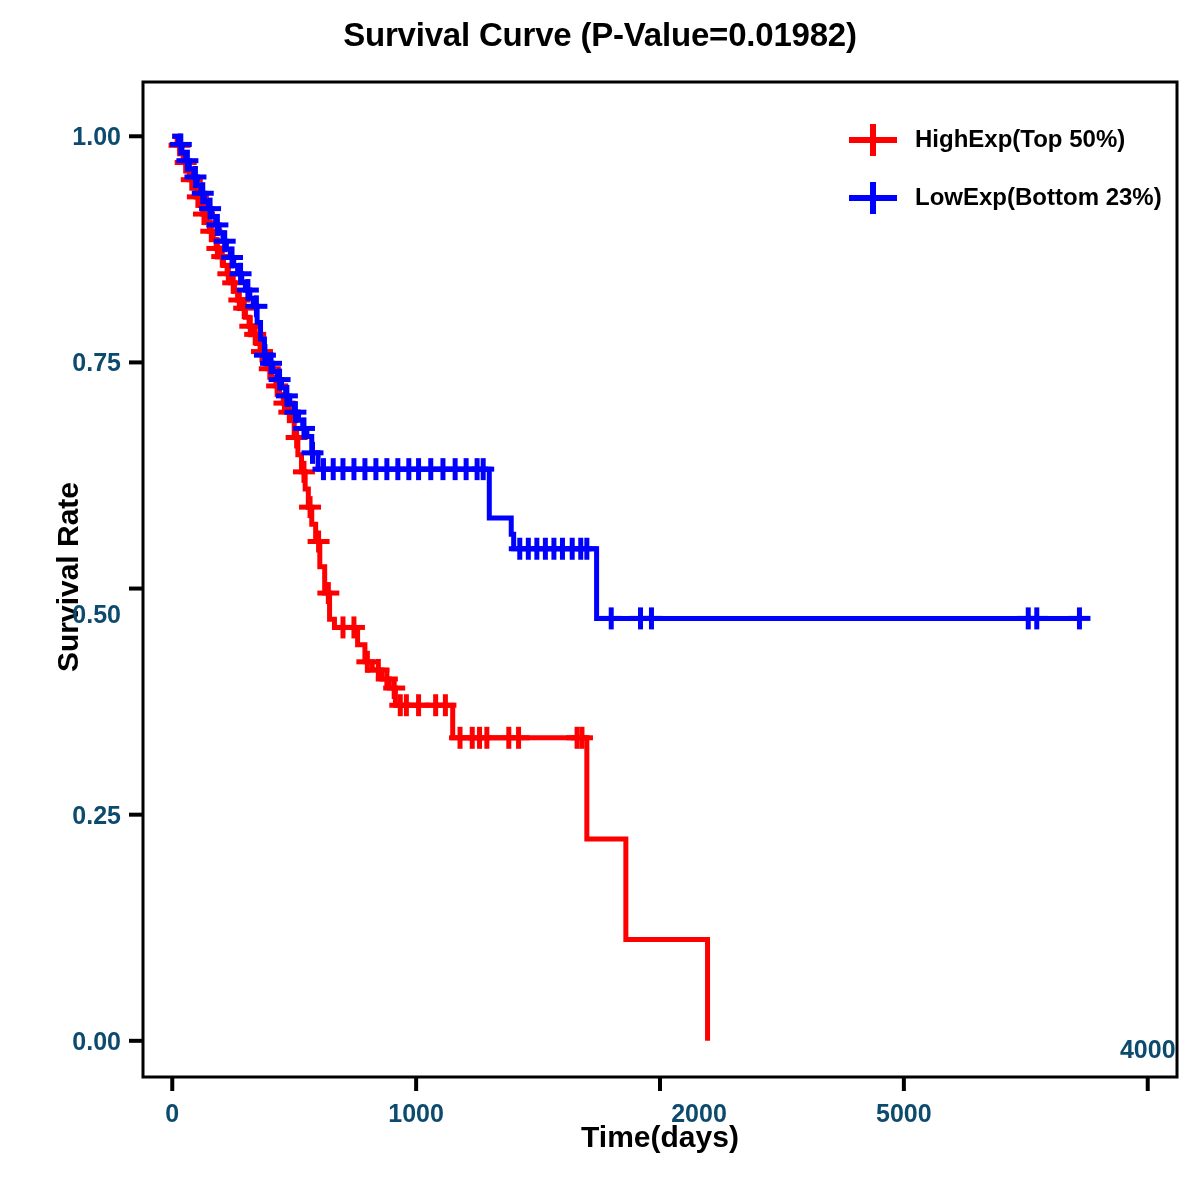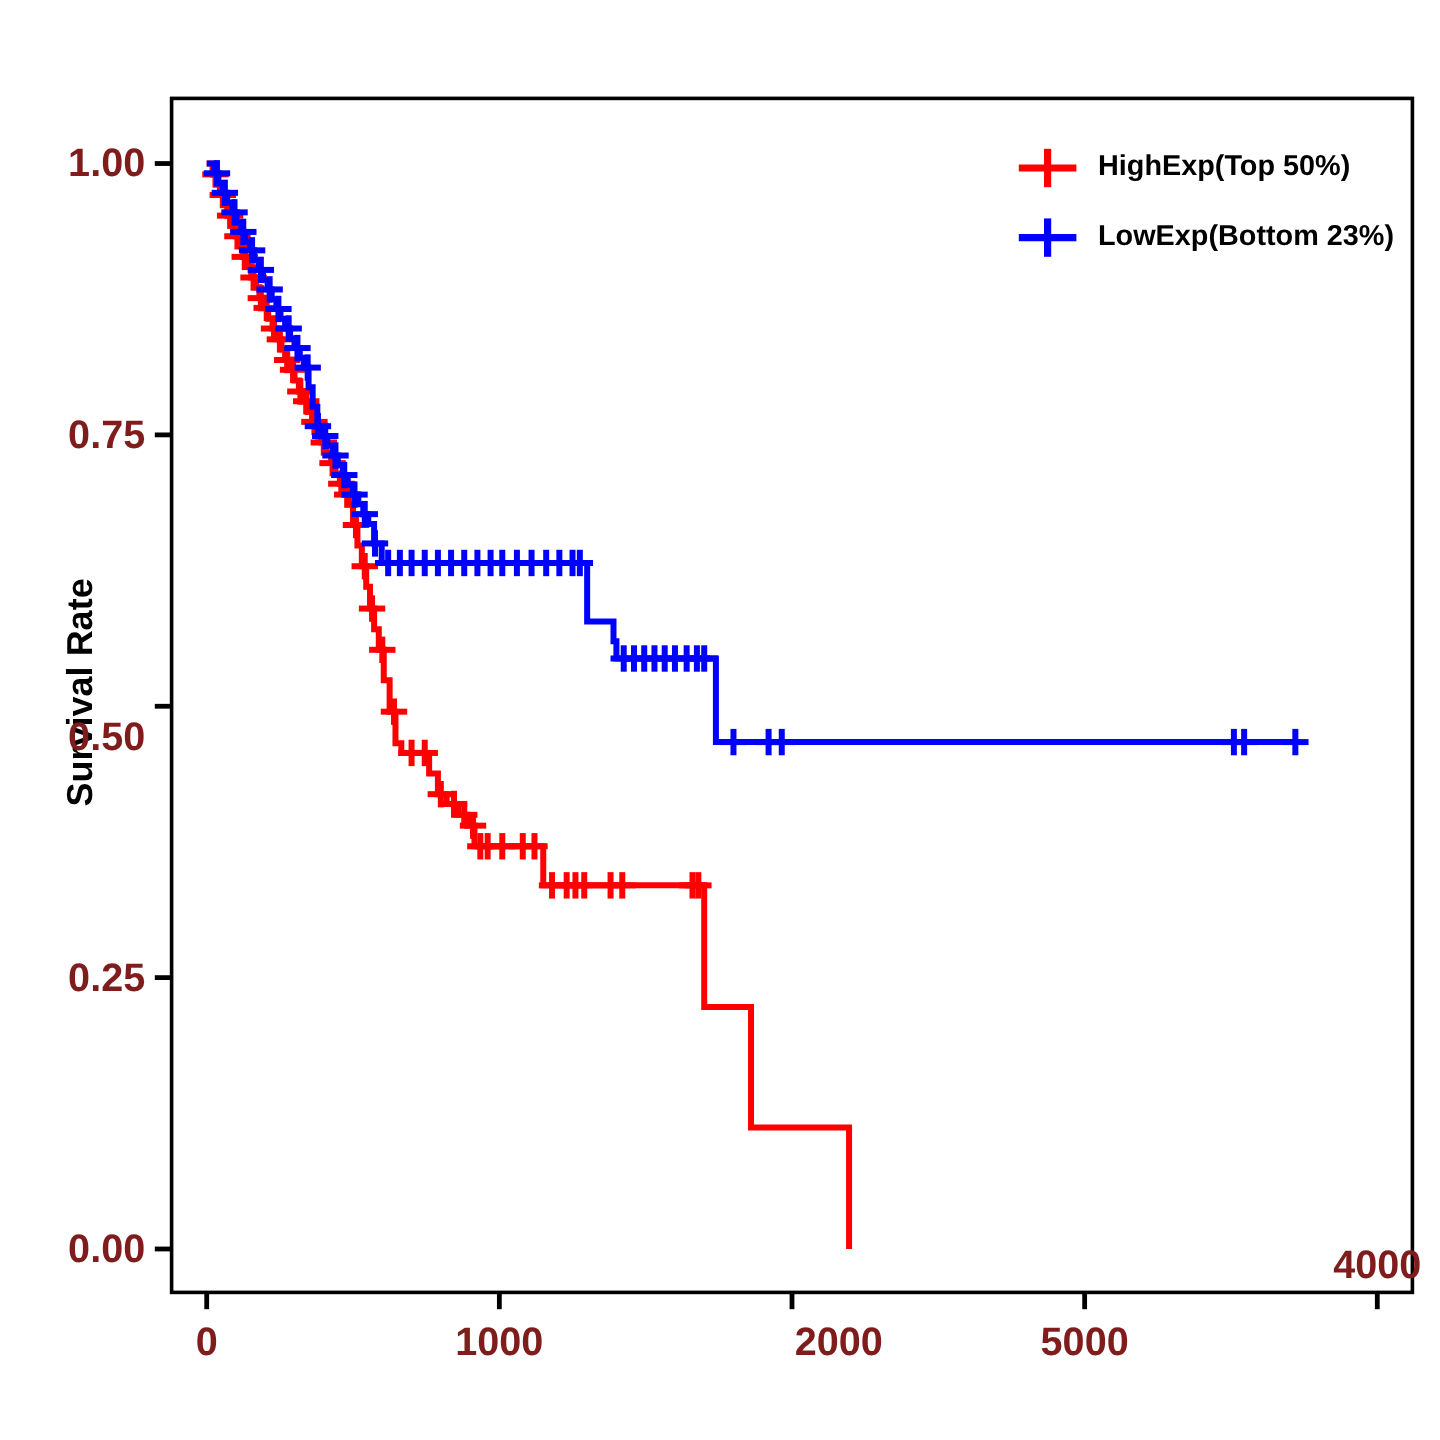--- a/index.html
+++ b/index.html
@@ -37,40 +37,41 @@
     left:143px;
     width:1034px;
     top:1120px;
     text-align:center;
     font-size:30px;
     font-weight:bold;
     color:#000000;
   }
   .tick-label{
     position:absolute;
-    font-size:33px;
-    font-weight:bold;
-    color:#7f1d1d;
+    font-size:25px;
+    font-weight:bold;
+    color:#0c4a6e;
     white-space:nowrap;
   }
   .ytick-label{text-align:right;transform:translateY(-50%);}
   .xtick-label{text-align:center;transform:translateX(-50%);}
   .legend-label{
     position:absolute;
     font-size:24px;
     font-weight:bold;
     color:#000000;
     white-space:nowrap;
   }
 </style>
 </head>
 <body>
 
 <div id="page">
 
+  <div id="chart-title">Survival Curve (P-Value=0.01982)</div>
 
   <svg id="plot-svg" width="1200" height="1200">
     <g id="plot-frame-group">
       <rect x="143" y="82" width="1034" height="995" fill="#ffffff" stroke="#000000" stroke-width="3"></rect>
     </g>
     <g id="x-ticks-group">
         <line x1="172.26415094339623" y1="1077" x2="172.26415094339623" y2="1091" stroke="#000" stroke-width="4"></line>
         <line x1="416.1320754716981" y1="1077" x2="416.1320754716981" y2="1091" stroke="#000" stroke-width="4"></line>
         <line x1="660" y1="1077" x2="660" y2="1091" stroke="#000" stroke-width="4"></line>
         <line x1="903.8679245283018" y1="1077" x2="903.8679245283018" y2="1091" stroke="#000" stroke-width="4"></line>
@@ -281,20 +282,21 @@
       </g>
     <g id="legend-markers-group">
         <line x1="849" y1="140" x2="897" y2="140" stroke="#FF0000" stroke-width="6"></line>
         <line x1="873" y1="124" x2="873" y2="156" stroke="#FF0000" stroke-width="6"></line>
         <line x1="849" y1="198" x2="897" y2="198" stroke="#0000FF" stroke-width="6"></line>
         <line x1="873" y1="182" x2="873" y2="214" stroke="#0000FF" stroke-width="6"></line>
       </g>
   </svg>
 
   <div id="y-axis-title">Survival Rate</div>
+  <div id="x-axis-title">Time(days)</div>
 
   <div id="tick-labels-layer">
       <div class="tick-label xtick-label" style="left: 172.264px; top: 1099px;">0</div>
       <div class="tick-label xtick-label" style="left: 416.132px; top: 1099px;">1000</div>
       <div class="tick-label xtick-label" style="left: 699px; top: 1099px;">2000</div>
       <div class="tick-label xtick-label" style="left: 903.868px; top: 1099px;">5000</div>
       <div class="tick-label xtick-label" style="left: 1147.74px; top: 1035px;">4000</div>
       <div class="tick-label ytick-label" style="left: 21px; width: 100px; top: 1040.82px;">0.00</div>
       <div class="tick-label ytick-label" style="left: 21px; width: 100px; top: 814.682px;">0.25</div>
       <div class="tick-label ytick-label" style="left: 21px; width: 100px; top: 614px;">0.50</div>

